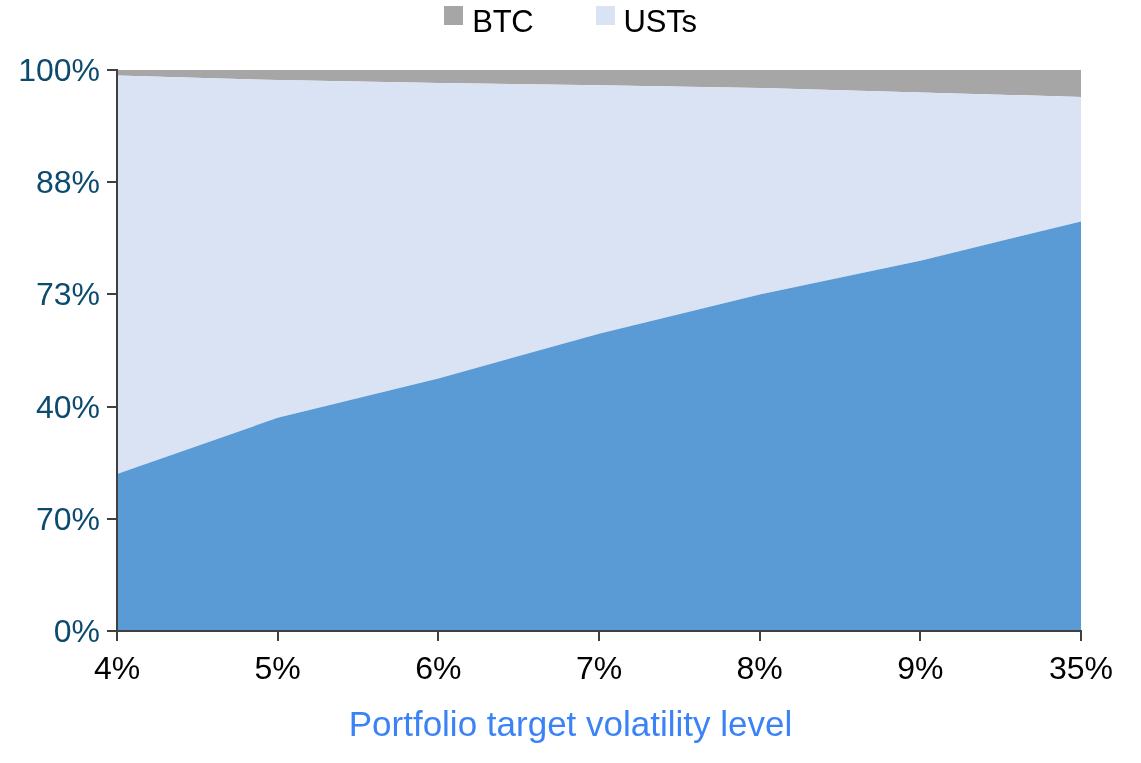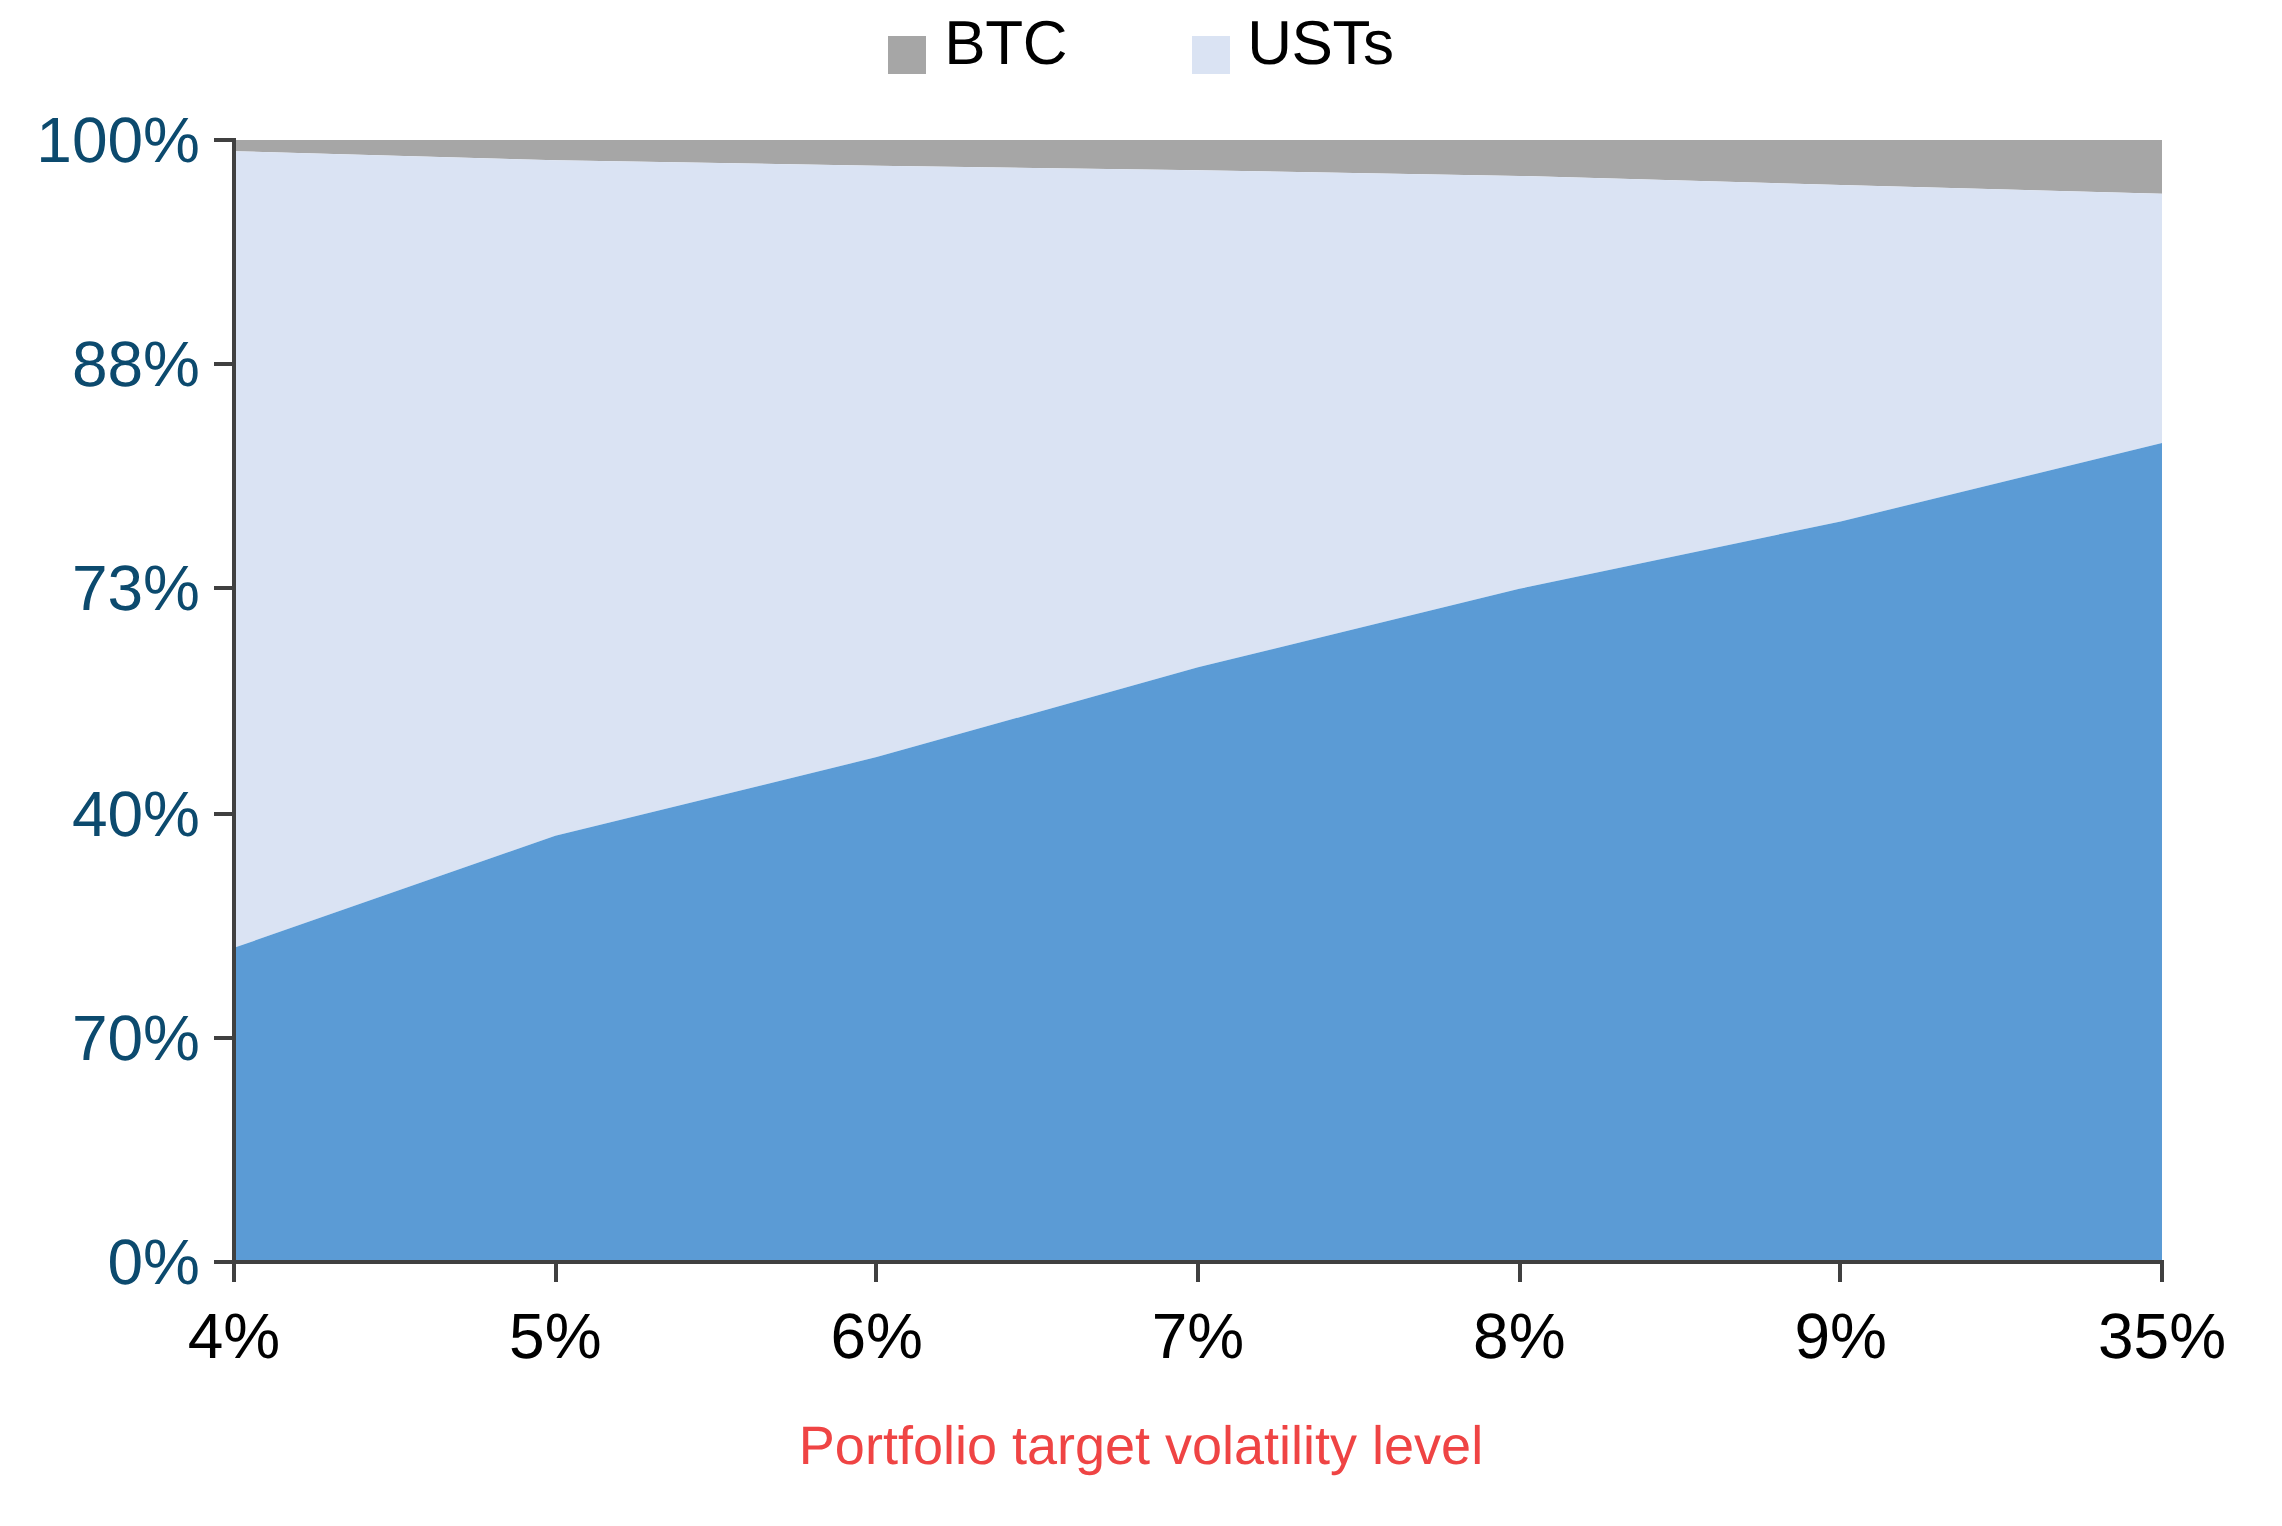--- a/index.html
+++ b/index.html
@@ -13,21 +13,21 @@
   }
   #chart-root{position:absolute;inset:0;}
 
   
   .legend{
     position:absolute;
     left:0;top:6px;width:1141px;
     display:flex;justify-content:center;align-items:center;
     gap:62px;
   }
-  .legend-item{display:flex;align-items:flex-end;gap:9px;}
+  .legend-item{display:flex;align-items:flex-start;gap:9px;}
   .legend-swatch{width:19px;height:19px;display:block;}
   .legend-label{
     font-size:31px;line-height:31px;
     font-family:"Liberation Sans", sans-serif;
     color:#000;white-space:nowrap;
     letter-spacing:-0.2px;
   }
 
   
   .plot-wrap{
@@ -56,22 +56,22 @@
   .x-label{
     position:absolute;
     font-size:32px;line-height:32px;
     text-align:center;white-space:nowrap;
     color:#000;
   }
   .axis-title{
     position:absolute;
     left:0;top:708px;width:1141px;
     text-align:center;
-    font-size:27px;line-height:31px;
-    color:#ef4444;
+    font-size:35px;line-height:31px;
+    color:#3b82f6;
   }
 </style>
 </head>
 <body>
 
 <div id="chart-root">
 
   <div class="legend">
     <div class="legend-item">
       <span class="legend-swatch" style="background:#A6A6A6"></span>

